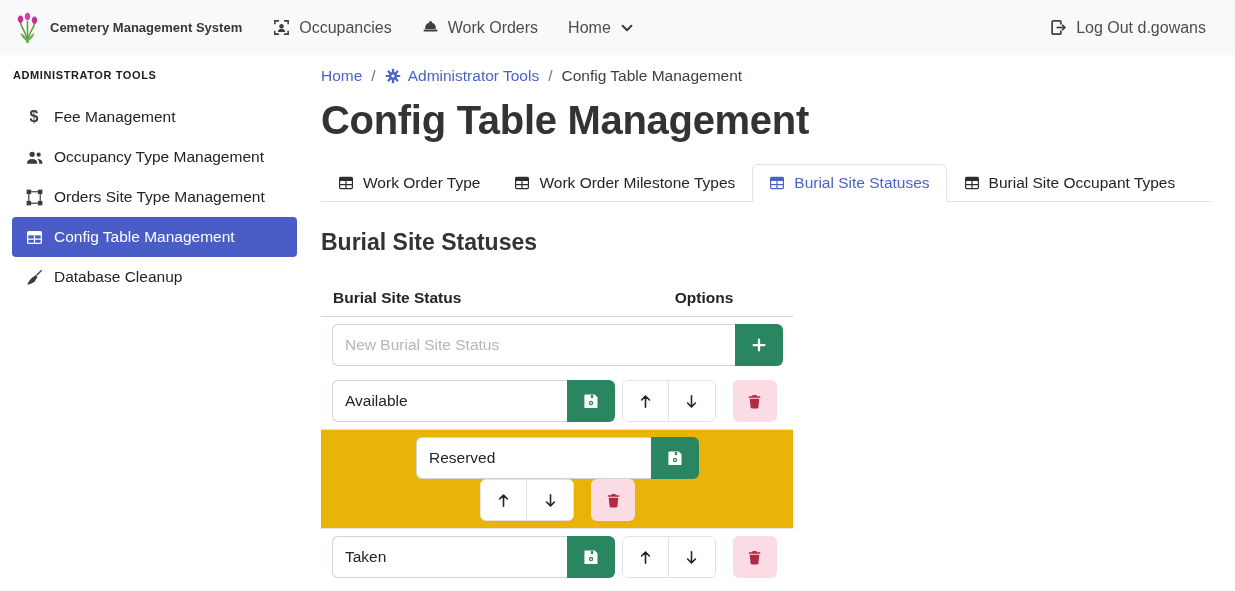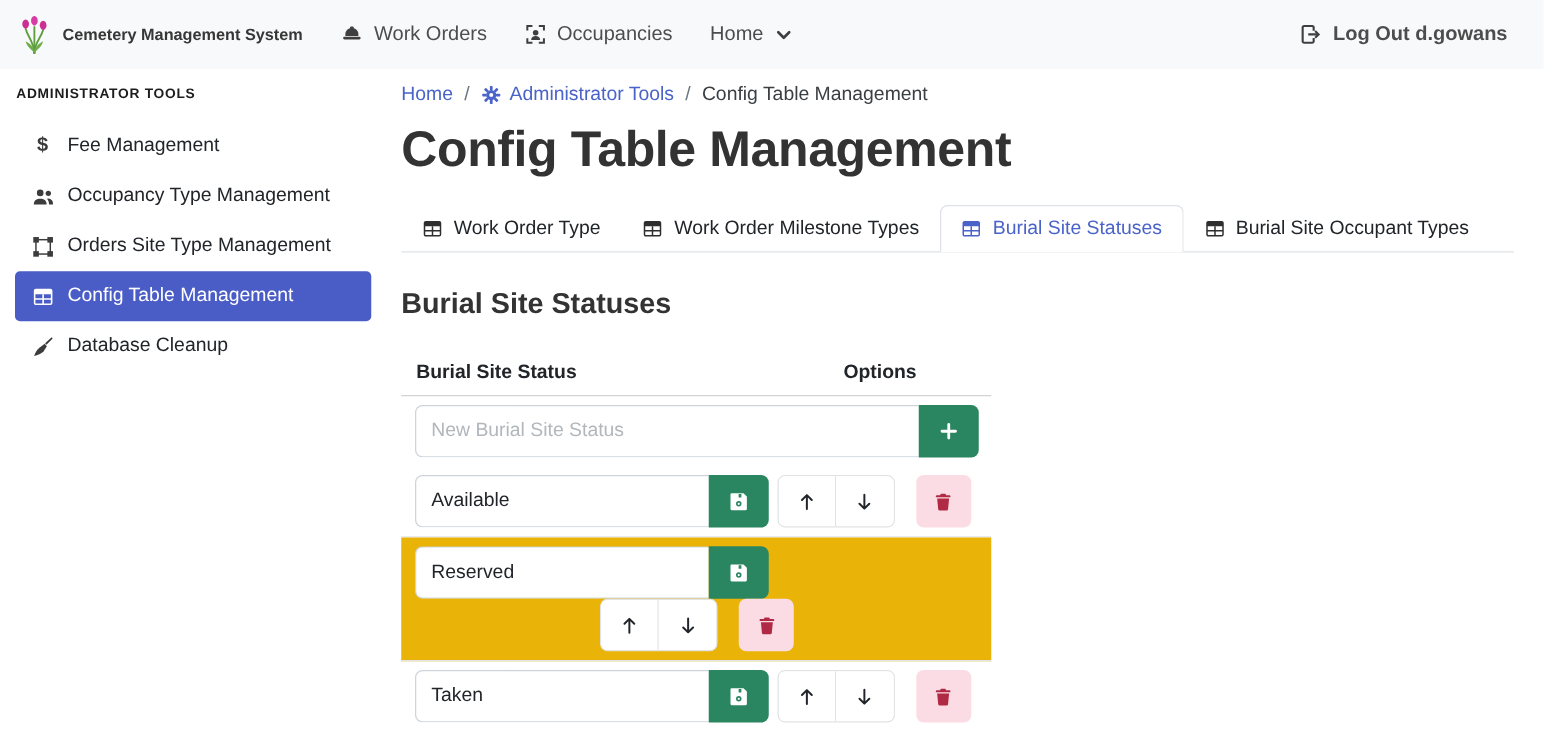--- a/index.html
+++ b/index.html
@@ -6,21 +6,21 @@
   html,body { width:1235px; height:591px; overflow:hidden; background:#fff;
     font-family:"Liberation Sans", sans-serif; color:#212529; }
 
   
   .navbar { height:55px; background:#f8f9fa; display:flex; align-items:center; padding:0 14px; }
   .brand { display:flex; align-items:center; gap:9px; cursor:pointer; }
   .brand-text { font-size:13px; font-weight:700; color:#373737; }
   .nav-links { display:flex; align-items:center; margin-left:16px; }
   .nav-item { display:flex; align-items:center; gap:9px; padding:8px 15px; font-size:16px; color:#4d4d4d; cursor:pointer; }
   .nav-item .nicon { display:flex; color:#3f3f3f; }
-  .nav-right { margin-left:auto;font-weight:bold; }
+  .nav-right { margin-left:auto; }
 
   
   .layout { display:flex; height:536px; }
   .sidebar { width:310px; padding:10px 13px 0 12px; flex:none; }
   .side-heading { font-size:11px; font-weight:700; letter-spacing:.6px; color:#1c1c1c; margin:4px 0 16px 1px; }
   .side-item { height:40px; display:flex; align-items:center; gap:11px; padding-left:13px;
     font-size:15.5px; color:#212529; border-radius:4px; cursor:pointer; }
   .side-item .sicon { width:18px; display:flex; justify-content:center; color:#3c3c3c; }
   .side-item.active { background:#4a5cc5; color:#fff; }
   .side-item.active .sicon { color:#fff; }
@@ -44,21 +44,21 @@
   .tab.active { background:#fff; border-color:#dee2e6 #dee2e6 #fff; color:#4a63c8; }
   .tab.active .ticon { color:#4a63c8; }
 
   h3.section-title { font-size:23px; font-weight:600; color:#333; margin:27px 0 0 0; }
 
   
   .cfg-table { width:472px; margin-top:25px; font-size:15.5px; }
   .t-head { display:flex; align-items:center; padding:8px 0 9px 0; border-bottom:1px solid #d2d3d5; font-weight:700; }
   .th-col1 { width:294px; padding-left:12px; }
   .th-col2 { flex:1; text-align:center; }
-  .t-row { display:flex; padding:7px 10px 7px 11px; }
+  .t-row { display:flex; align-items:center; padding:7px 10px 7px 11px; }
   .t-row.striped { background:#eab308;flex-direction:column; }
   .t-row.rule { border-bottom:1px solid #e2e3e5; }
   .cell1 { width:283px; flex:none; }
   .cell2 { flex:1; display:flex; align-items:center; justify-content:center; gap:17px; }
   .cell-full { flex:1; }
 
   .input-group { display:flex; }
   .form-control { height:42px; border:1px solid #ced4da; border-right:none; border-radius:6px 0 0 6px;
     padding:0 12px; font-size:15.5px; color:#212529; font-family:"Liberation Sans", sans-serif;
     background:#fff; outline:none; min-width:0; }
@@ -94,36 +94,36 @@
         <path d="M20.5 4.5 C18.8 4.5 17.8 6.4 17.8 8.2 C17.8 10.2 19.1 11.6 20.5 12.2 C21.9 11.6 23.2 10.2 23.2 8.2 C23.2 6.4 22.2 4.5 20.5 4.5 Z" fill="#cb2f92"></path>
       </svg>
     </span>
     <span class="brand-text">Cemetery Management System</span>
   </div>
 
   <div class="nav-links">
     <div class="nav-item">
       <span class="nicon">
         <svg width="17" height="17" viewBox="0 0 16 16" fill="currentColor">
+          <path d="M1 1h4.6v1.5H2.5V5H1zM10.4 1H15v4h-1.5V2.5h-3.1zM1 11h1.5v2.5h3.1V15H1zM13.5 11H15v4h-4.6v-1.5h3.1z"></path>
+          <circle cx="8" cy="6.8" r="2.1"></circle>
+          <path d="M4.6 12.2 c0-1.9 1.5-3 3.4-3 s3.4 1.1 3.4 3z"></path>
+        </svg>
+      </span>
+      <span>Occupancies</span>
+    </div>
+    <div class="nav-item">
+      <span class="nicon">
+        <svg width="17" height="17" viewBox="0 0 16 16" fill="currentColor">
           <path d="M8 3.2 C5.2 3.2 3.1 5.2 3.1 7.8 V9.3 H12.9 V7.8 C12.9 5.2 10.8 3.2 8 3.2 Z"></path>
           <rect x="6.7" y="2" width="2.6" height="3.2" rx="0.6"></rect>
           <rect x="1.4" y="9.8" width="13.2" height="2" rx="1"></rect>
         </svg>
       </span>
       <span>Work Orders</span>
-    </div>
-    <div class="nav-item">
-      <span class="nicon">
-        <svg width="17" height="17" viewBox="0 0 16 16" fill="currentColor">
-          <path d="M1 1h4.6v1.5H2.5V5H1zM10.4 1H15v4h-1.5V2.5h-3.1zM1 11h1.5v2.5h3.1V15H1zM13.5 11H15v4h-4.6v-1.5h3.1z"></path>
-          <circle cx="8" cy="6.8" r="2.1"></circle>
-          <path d="M4.6 12.2 c0-1.9 1.5-3 3.4-3 s3.4 1.1 3.4 3z"></path>
-        </svg>
-      </span>
-      <span>Occupancies</span>
     </div>
     <div class="nav-item">
       <span>Home</span>
       <span class="nicon">
         <svg width="14" height="14" viewBox="0 0 16 16" fill="none" stroke="currentColor" stroke-width="2.4" stroke-linecap="round" stroke-linejoin="round">
           <path d="M3 5.5 8 10.5 13 5.5"></path>
         </svg>
       </span>
     </div>
   </div>

